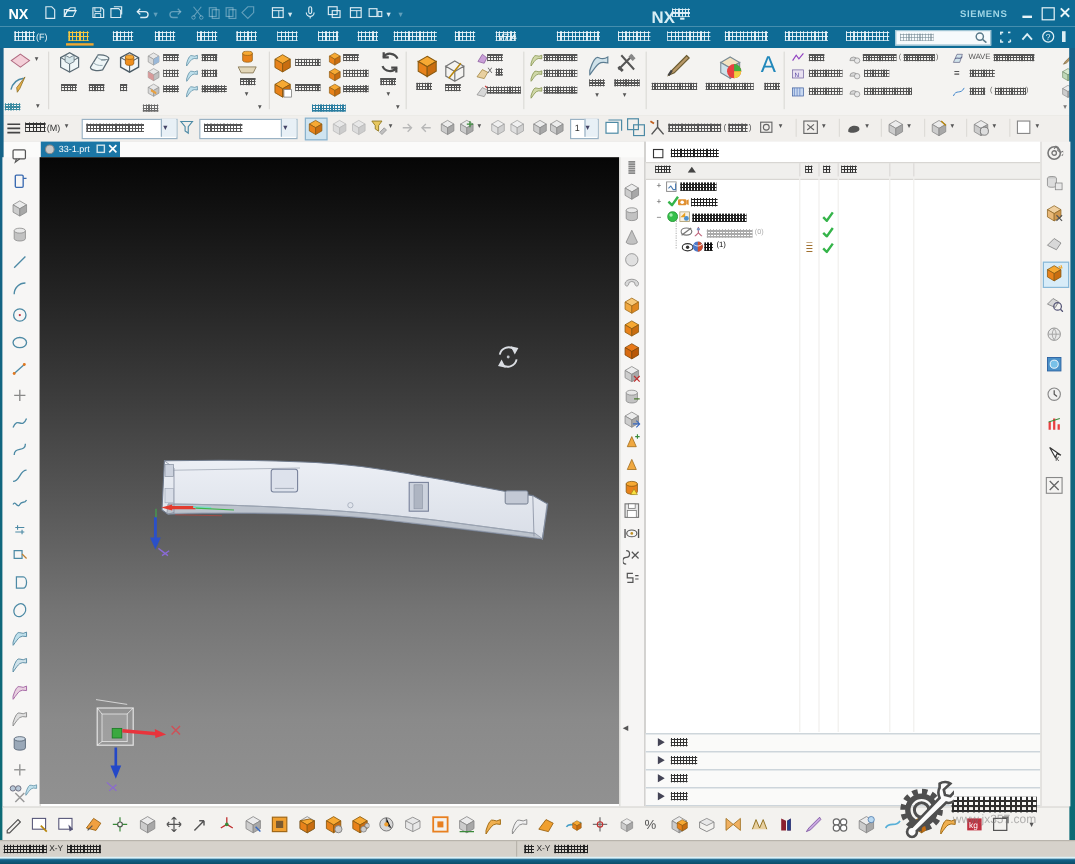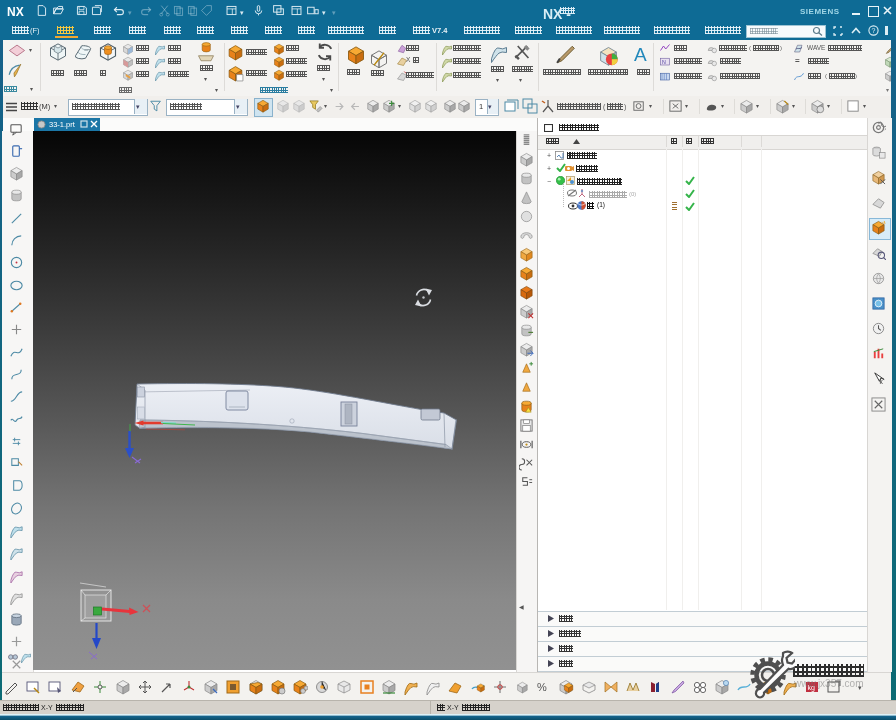--- a/index.html
+++ b/index.html
@@ -87,21 +87,21 @@
 <i class="z" style="left:94px;top:26px;width:17px;height:8px;--c:rgba(235,245,250,.92);--p:3.08px;opacity:1.0"></i>
 <i class="z" style="left:129px;top:26px;width:17px;height:8px;--c:rgba(235,245,250,.92);--p:3.08px;opacity:1.0"></i>
 <i class="z" style="left:164px;top:26px;width:17px;height:8px;--c:rgba(235,245,250,.92);--p:3.08px;opacity:1.0"></i>
 <i class="z" style="left:197px;top:26px;width:17px;height:8px;--c:rgba(235,245,250,.92);--p:3.08px;opacity:1.0"></i>
 <i class="z" style="left:231px;top:26px;width:17px;height:8px;--c:rgba(235,245,250,.92);--p:3.08px;opacity:1.0"></i>
 <i class="z" style="left:265px;top:26px;width:17px;height:8px;--c:rgba(235,245,250,.92);--p:3.08px;opacity:1.0"></i>
 <i class="z" style="left:298px;top:26px;width:17px;height:8px;--c:rgba(235,245,250,.92);--p:3.08px;opacity:1.0"></i>
 <i class="z" style="left:328px;top:26px;width:36px;height:8px;--c:rgba(235,245,250,.92);--p:3.08px;opacity:1.0"></i>
 <i class="z" style="left:379px;top:26px;width:17px;height:8px;--c:rgba(235,245,250,.92);--p:3.08px;opacity:1.0"></i>
 <i class="z" style="left:413px;top:26px;width:17px;height:8px;--c:rgba(235,245,250,.92);--p:3.08px;opacity:1.0"></i>
-<div class="L" style="left:432px;top:27px;font-size:7.5px;color:#e8f2f6;font-weight:bold;letter-spacing:0">V7.4</div>
+<div class="L" style="left:415px;top:27px;font-size:7.5px;color:#e8f2f6;font-weight:bold;letter-spacing:0">V7.4</div>
 <i class="z" style="left:464px;top:26px;width:36px;height:8px;--c:rgba(235,245,250,.92);--p:3.08px;opacity:1.0"></i>
 <i class="z" style="left:515px;top:26px;width:27px;height:8px;--c:rgba(235,245,250,.92);--p:3.08px;opacity:1.0"></i>
 <i class="z" style="left:556px;top:26px;width:36px;height:8px;--c:rgba(235,245,250,.92);--p:3.08px;opacity:1.0"></i>
 <i class="z" style="left:604px;top:26px;width:36px;height:8px;--c:rgba(235,245,250,.92);--p:3.08px;opacity:1.0"></i>
 <i class="z" style="left:654px;top:26px;width:36px;height:8px;--c:rgba(235,245,250,.92);--p:3.08px;opacity:1.0"></i>
 <i class="z" style="left:705px;top:26px;width:36px;height:8px;--c:rgba(235,245,250,.92);--p:3.08px;opacity:1.0"></i>
 <div style="left:746px;top:25px;width:78px;height:11px;background:#f6fafc;border:1px solid #9ec4d4"></div>
 <i class="z" style="left:750px;top:28px;width:28px;height:6px;--c:rgba(120,140,150,.6);--p:2.31px;opacity:1.0"></i>
 <svg style="left:812px;top:26px" width="11" height="10" viewBox="0 0 11 10">
     <circle cx="4.5" cy="4.5" r="3" fill="none" stroke="#5a7a8a" stroke-width="1.2"></circle>

